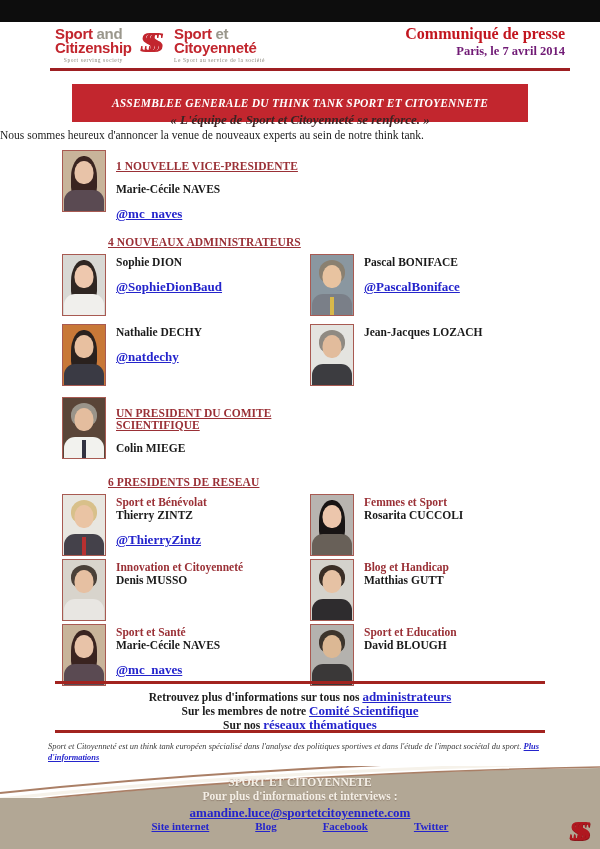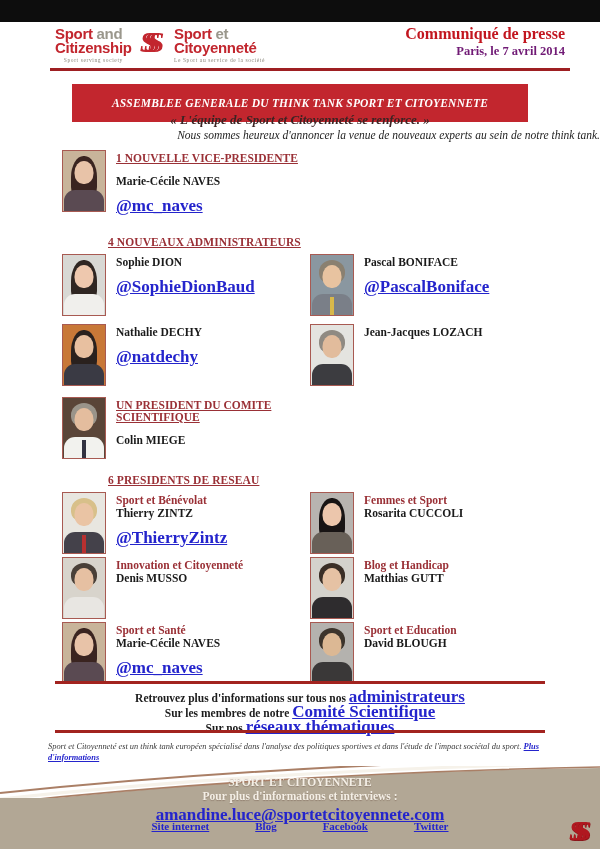--- a/index.html
+++ b/index.html
@@ -20,22 +20,22 @@
   .press-label{color:#c2161f;font-weight:bold;font-size:16px;line-height:18px;}
   .dateline{color:#701a75;font-weight:bold;font-size:12.5px;line-height:17px;}
   .rule1{position:absolute;left:50px;top:68px;width:520px;height:3px;background:#9e1f22;}
   
   .banner{position:absolute;left:72px;top:84px;width:456px;height:38px;background:#c2262e;
           display:flex;align-items:center;justify-content:center;}
   .banner-title{color:#fff;font-weight:bold;font-style:italic;font-size:11.5px;letter-spacing:0.2px;}
   
   .quote{position:absolute;left:0;top:112px;width:600px;text-align:center;
          font-weight:bold;font-style:italic;font-size:13px;color:#3b2424;}
-  .subtitle{position:absolute;left:0;top:129px;width:600px;text-align:right;
-            font-style:italic;font-size:11.5px;color:#1c1c1c;}
+  .subtitle{position:absolute;left:0;top:129px;width:600px;text-align:left;
+            font-size:11.5px;color:#1c1c1c;}
   
   .content{position:absolute;left:62px;top:148px;width:494px;}
   .section{position:relative;}
   .sec-heading{color:#9a3036;font-weight:bold;font-size:11.5px;text-decoration:underline;
                margin:0 0 6px 46px;letter-spacing:0.1px;}
   .grid{display:grid;grid-template-columns:248px 1fr;row-gap:6px;}
   .person{display:flex;gap:10px;min-height:64px;align-items:flex-start;}
   .section:nth-child(1){margin-top:2px;}
   .section:nth-child(1) .person{min-height:76px;}
   .section:nth-child(2){margin-top:10px;}
@@ -52,24 +52,24 @@
   .photo.long-hair .ph-hair{height:44px;border-radius:48% 48% 30% 30%;}
   .ph-head{position:absolute;left:50%;top:10px;transform:translateX(-50%);
            width:19px;height:23px;border-radius:50% 50% 46% 46%;background:var(--pskin,#e8c3a6);}
   .ph-body{position:absolute;left:50%;bottom:-3px;transform:translateX(-50%);
            width:40px;height:24px;border-radius:11px 11px 0 0;background:var(--ptop,#555);}
   .ph-tie{display:none;position:absolute;left:50%;bottom:0;transform:translateX(-50%);
           width:4px;height:18px;background:var(--ptie,#903);}
   .photo.has-tie .ph-tie{display:block;}
   
   .ptext{padding-top:1px;}
-  .pheading{color:#9a3036;font-weight:bold;font-size:11.5px;text-decoration:underline;margin:1px 0 11px;}
+  .pheading{color:#9a3036;font-weight:bold;font-size:11.5px;text-decoration:underline;margin:9px 0 11px;}
   .pnetwork{color:#9a3036;font-weight:bold;font-size:11.5px;margin:1px 0 0;}
   .pname{color:#1a1a1a;font-weight:bold;font-size:11.5px;margin:1px 0 9px;}
-  a.link, .phandle{color:#2424cc;font-weight:bold;font-size:17px;text-decoration:underline;cursor:pointer;}
+  a.link, .phandle{color:#2424cc;font-weight:bold;font-size:13px;text-decoration:underline;cursor:pointer;}
   
   .rule2{position:absolute;left:55px;top:681px;width:490px;height:3px;background:#a2231f;}
   .more-info{position:absolute;left:0;top:690px;width:600px;text-align:center;
              font-size:11.5px;font-weight:bold;color:#1c1c1c;line-height:13px;}
   .rule3{position:absolute;left:55px;top:730px;width:490px;height:3px;background:#a2231f;}
   .disclaimer{position:absolute;left:48px;top:742px;width:506px;font-style:italic;
               font-size:8.4px;color:#3a3a3a;line-height:10.5px;}
   .disclaimer a.link{font-size:8.4px;}
   
   .footer{position:absolute;left:0;top:766px;width:600px;height:83px;}

